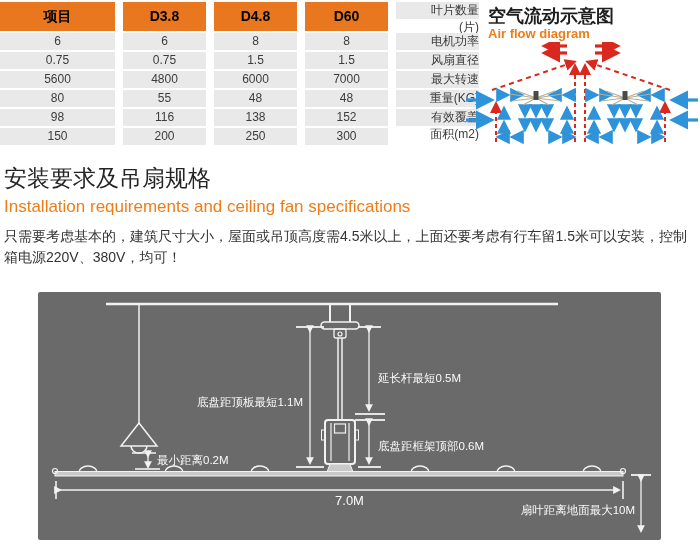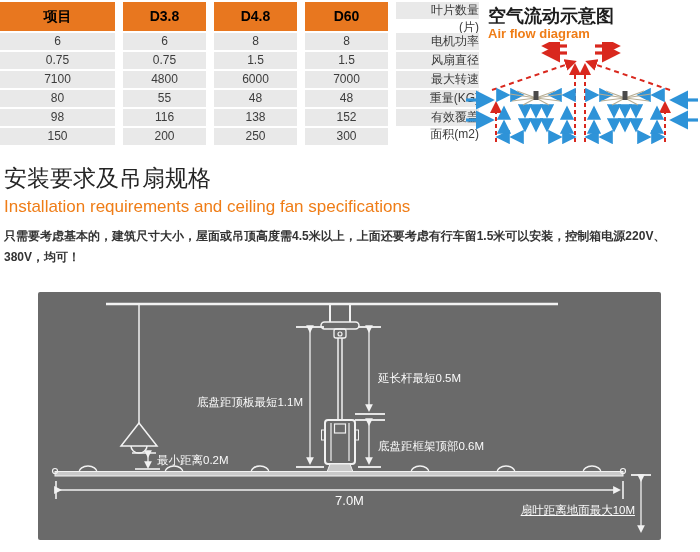--- a/index.html
+++ b/index.html
@@ -19,34 +19,34 @@
   
   .airflow{position:absolute;left:464px;top:4px;width:236px;height:160px;}
   .airflow-title{position:absolute;left:24px;top:0;font-size:18px;font-weight:bold;color:#1d1d1d;white-space:nowrap;}
   .airflow-sub{position:absolute;left:24px;top:22px;font-size:13px;font-weight:bold;color:#ef7d17;white-space:nowrap;}
   .airflow svg{position:absolute;left:0;top:38px;}
 
   
   .sec-title{position:absolute;left:4px;top:163px;font-size:23px;font-weight:normal;
       color:#252525;letter-spacing:0px;white-space:nowrap;}
   .sec-sub{position:absolute;left:4px;top:197px;font-size:17px;color:#ef7d17;white-space:nowrap;}
-  .sec-body{position:absolute;left:4px;top:226px;width:694px;font-size:12px;
-      line-height:21px;color:#333;font-weight:bold;}
+  .sec-body{position:absolute;left:4px;top:226px;width:694px;font-size:14px;
+      line-height:21px;color:#333;}
 
   
   .panel{position:absolute;left:38px;top:292px;width:623px;height:248px;
       background:#6a6a6a;border-radius:2px;}
   .panel svg{position:absolute;left:0;top:0;}
   .dlabel{position:absolute;color:#fafafa;font-size:11.5px;white-space:nowrap;}
   .lab-11{right:358px;top:103px;}
   .lab-05{left:340px;top:70px;margin-top:9px;}
   .lab-06{left:340px;top:147px;}
   .lab-02{left:119px;top:161px;}
   .lab-70{left:0;top:201px;width:623px;text-align:center;font-size:13px;}
-  .lab-10{right:26px;top:211px;text-decoration:underline;}
+  .lab-10{right:26px;top:211px;}
 </style>
 </head>
 <body>
 
 <div class="stage">
 
   <div class="spec-table">
     <div class="th">项目</div>
     <div class="th">D3.8</div>
     <div class="th">D4.8</div>
@@ -58,21 +58,21 @@
     <div class="td">8</div>
     <div class="td">8</div>
 
     <div class="td lbl">电机功率(KW)</div>
     <div class="td">0.75</div>
     <div class="td">0.75</div>
     <div class="td">1.5</div>
     <div class="td">1.5</div>
 
     <div class="td lbl">风扇直径(mm)</div>
-    <div class="td">7100</div>
+    <div class="td">5600</div>
     <div class="td">4800</div>
     <div class="td">6000</div>
     <div class="td">7000</div>
 
     <div class="td lbl">最大转速(RPM)</div>
     <div class="td">80</div>
     <div class="td">55</div>
     <div class="td">48</div>
     <div class="td">48</div>
 

